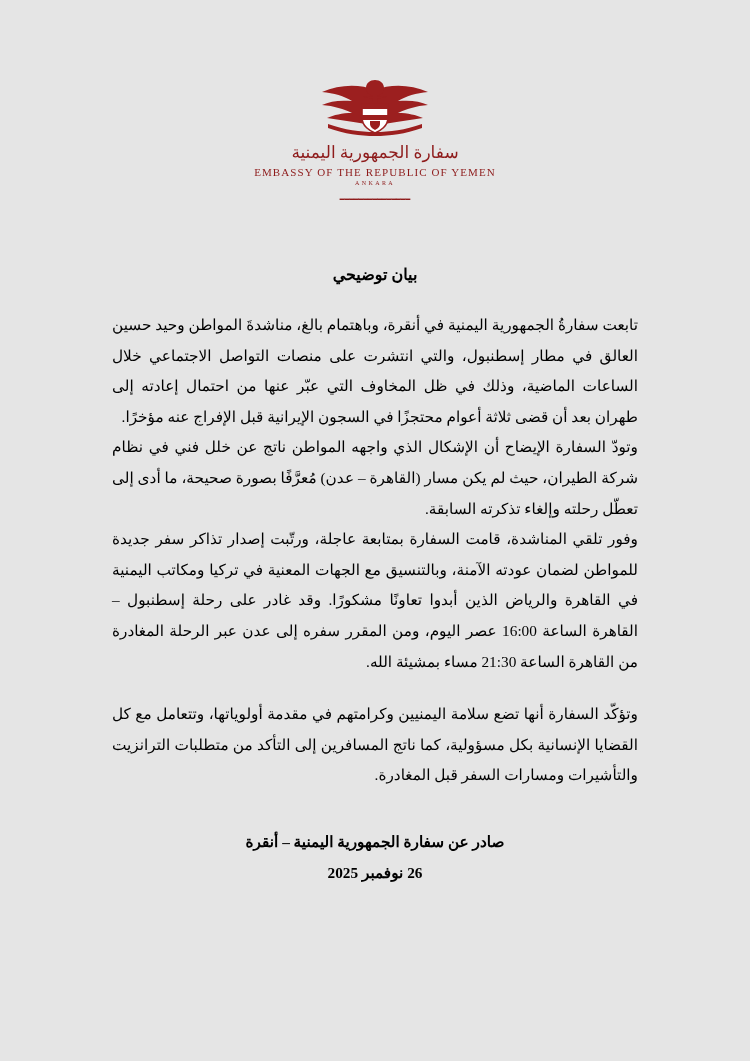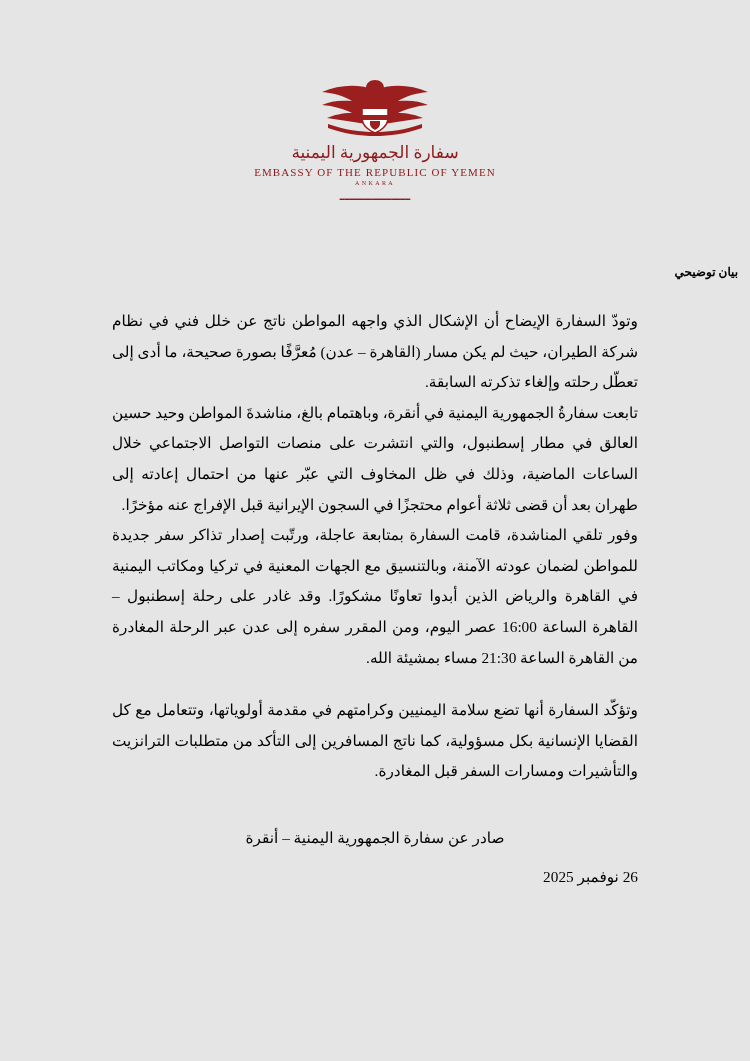--- a/index.html
+++ b/index.html
@@ -76,21 +76,22 @@
   .emblem-flourish {
     margin-top: 1px;
     font-size: 16px;
     color: #8e1b1b;
     line-height: 1;
   }
 
   
   .doc-title {
     margin-top: 62px;
-    font-size: 12px;
+    text-align: center;
+    font-size: 16px;
     font-weight: bold;
     direction: rtl;
     letter-spacing: 0;
   }
 
   .content {
     margin: 26px auto 0 auto;
     width: 526px;
     direction: rtl;
     text-align: justify;
@@ -109,23 +110,24 @@
     margin-top: 22px !important;
   }
 
   .signature {
     margin: 36px auto 0 auto;
     width: 526px;
     direction: rtl;
     text-align: center;
     font-size: 15.3px;
     line-height: 2.0;
+    font-weight: bold;
   }
 
-  .signature .line2 { margin-top: 8px; text-align: right; }
+  .signature .line2 { margin-top: 0px; }
 </style>
 </head>
 <body>
 
 <div class="page">
 
   <div class="letterhead">
 
     <div class="emblem">
       <svg width="150" height="62" viewBox="0 0 150 62" xmlns="http://www.w3.org/2000/svg">
@@ -155,22 +157,22 @@
     <div class="emblem-english">Embassy of the Republic of Yemen</div>
 
     <div class="emblem-city">Ankara</div>
 
     <div class="emblem-flourish">&nbsp;ـــــــــــــــ&nbsp;</div>
   </div>
 
   <div class="doc-title">بيان توضيحي</div>
 
   <div class="content">
+    <p>تابعت سفارةُ الجمهورية اليمنية في أنقرة، وباهتمام بالغ، مناشدةَ المواطن وحيد حسين العالق في مطار إسطنبول، والتي انتشرت على منصات التواصل الاجتماعي خلال الساعات الماضية، وذلك في ظل المخاوف التي عبّر عنها من احتمال إعادته إلى طهران بعد أن قضى ثلاثة أعوام محتجزًا في السجون الإيرانية قبل الإفراج عنه مؤخرًا.</p>
     <p>وتودّ السفارة الإيضاح أن الإشكال الذي واجهه المواطن ناتج عن خلل فني في نظام شركة الطيران، حيث لم يكن مسار (القاهرة – عدن) مُعرَّفًا بصورة صحيحة، ما أدى إلى تعطّل رحلته وإلغاء تذكرته السابقة.</p>
-    <p>تابعت سفارةُ الجمهورية اليمنية في أنقرة، وباهتمام بالغ، مناشدةَ المواطن وحيد حسين العالق في مطار إسطنبول، والتي انتشرت على منصات التواصل الاجتماعي خلال الساعات الماضية، وذلك في ظل المخاوف التي عبّر عنها من احتمال إعادته إلى طهران بعد أن قضى ثلاثة أعوام محتجزًا في السجون الإيرانية قبل الإفراج عنه مؤخرًا.</p>
     <p>وفور تلقي المناشدة، قامت السفارة بمتابعة عاجلة، ورتّبت إصدار تذاكر سفر جديدة للمواطن لضمان عودته الآمنة، وبالتنسيق مع الجهات المعنية في تركيا ومكاتب اليمنية في القاهرة والرياض الذين أبدوا تعاونًا مشكورًا. وقد غادر على رحلة إسطنبول – القاهرة الساعة 16:00 عصر اليوم، ومن المقرر سفره إلى عدن عبر الرحلة المغادرة من القاهرة الساعة 21:30 مساء بمشيئة الله.</p>
     <p class="para-gap">وتؤكّد السفارة أنها تضع سلامة اليمنيين وكرامتهم في مقدمة أولوياتها، وتتعامل مع كل القضايا الإنسانية بكل مسؤولية، كما ناتج المسافرين إلى التأكد من متطلبات الترانزيت والتأشيرات ومسارات السفر قبل المغادرة.</p>
   </div>
 
   <div class="signature">
     <div class="line1">صادر عن سفارة الجمهورية اليمنية – أنقرة</div>
     <div class="line2">26 نوفمبر 2025</div>
   </div>
 
 </div>

